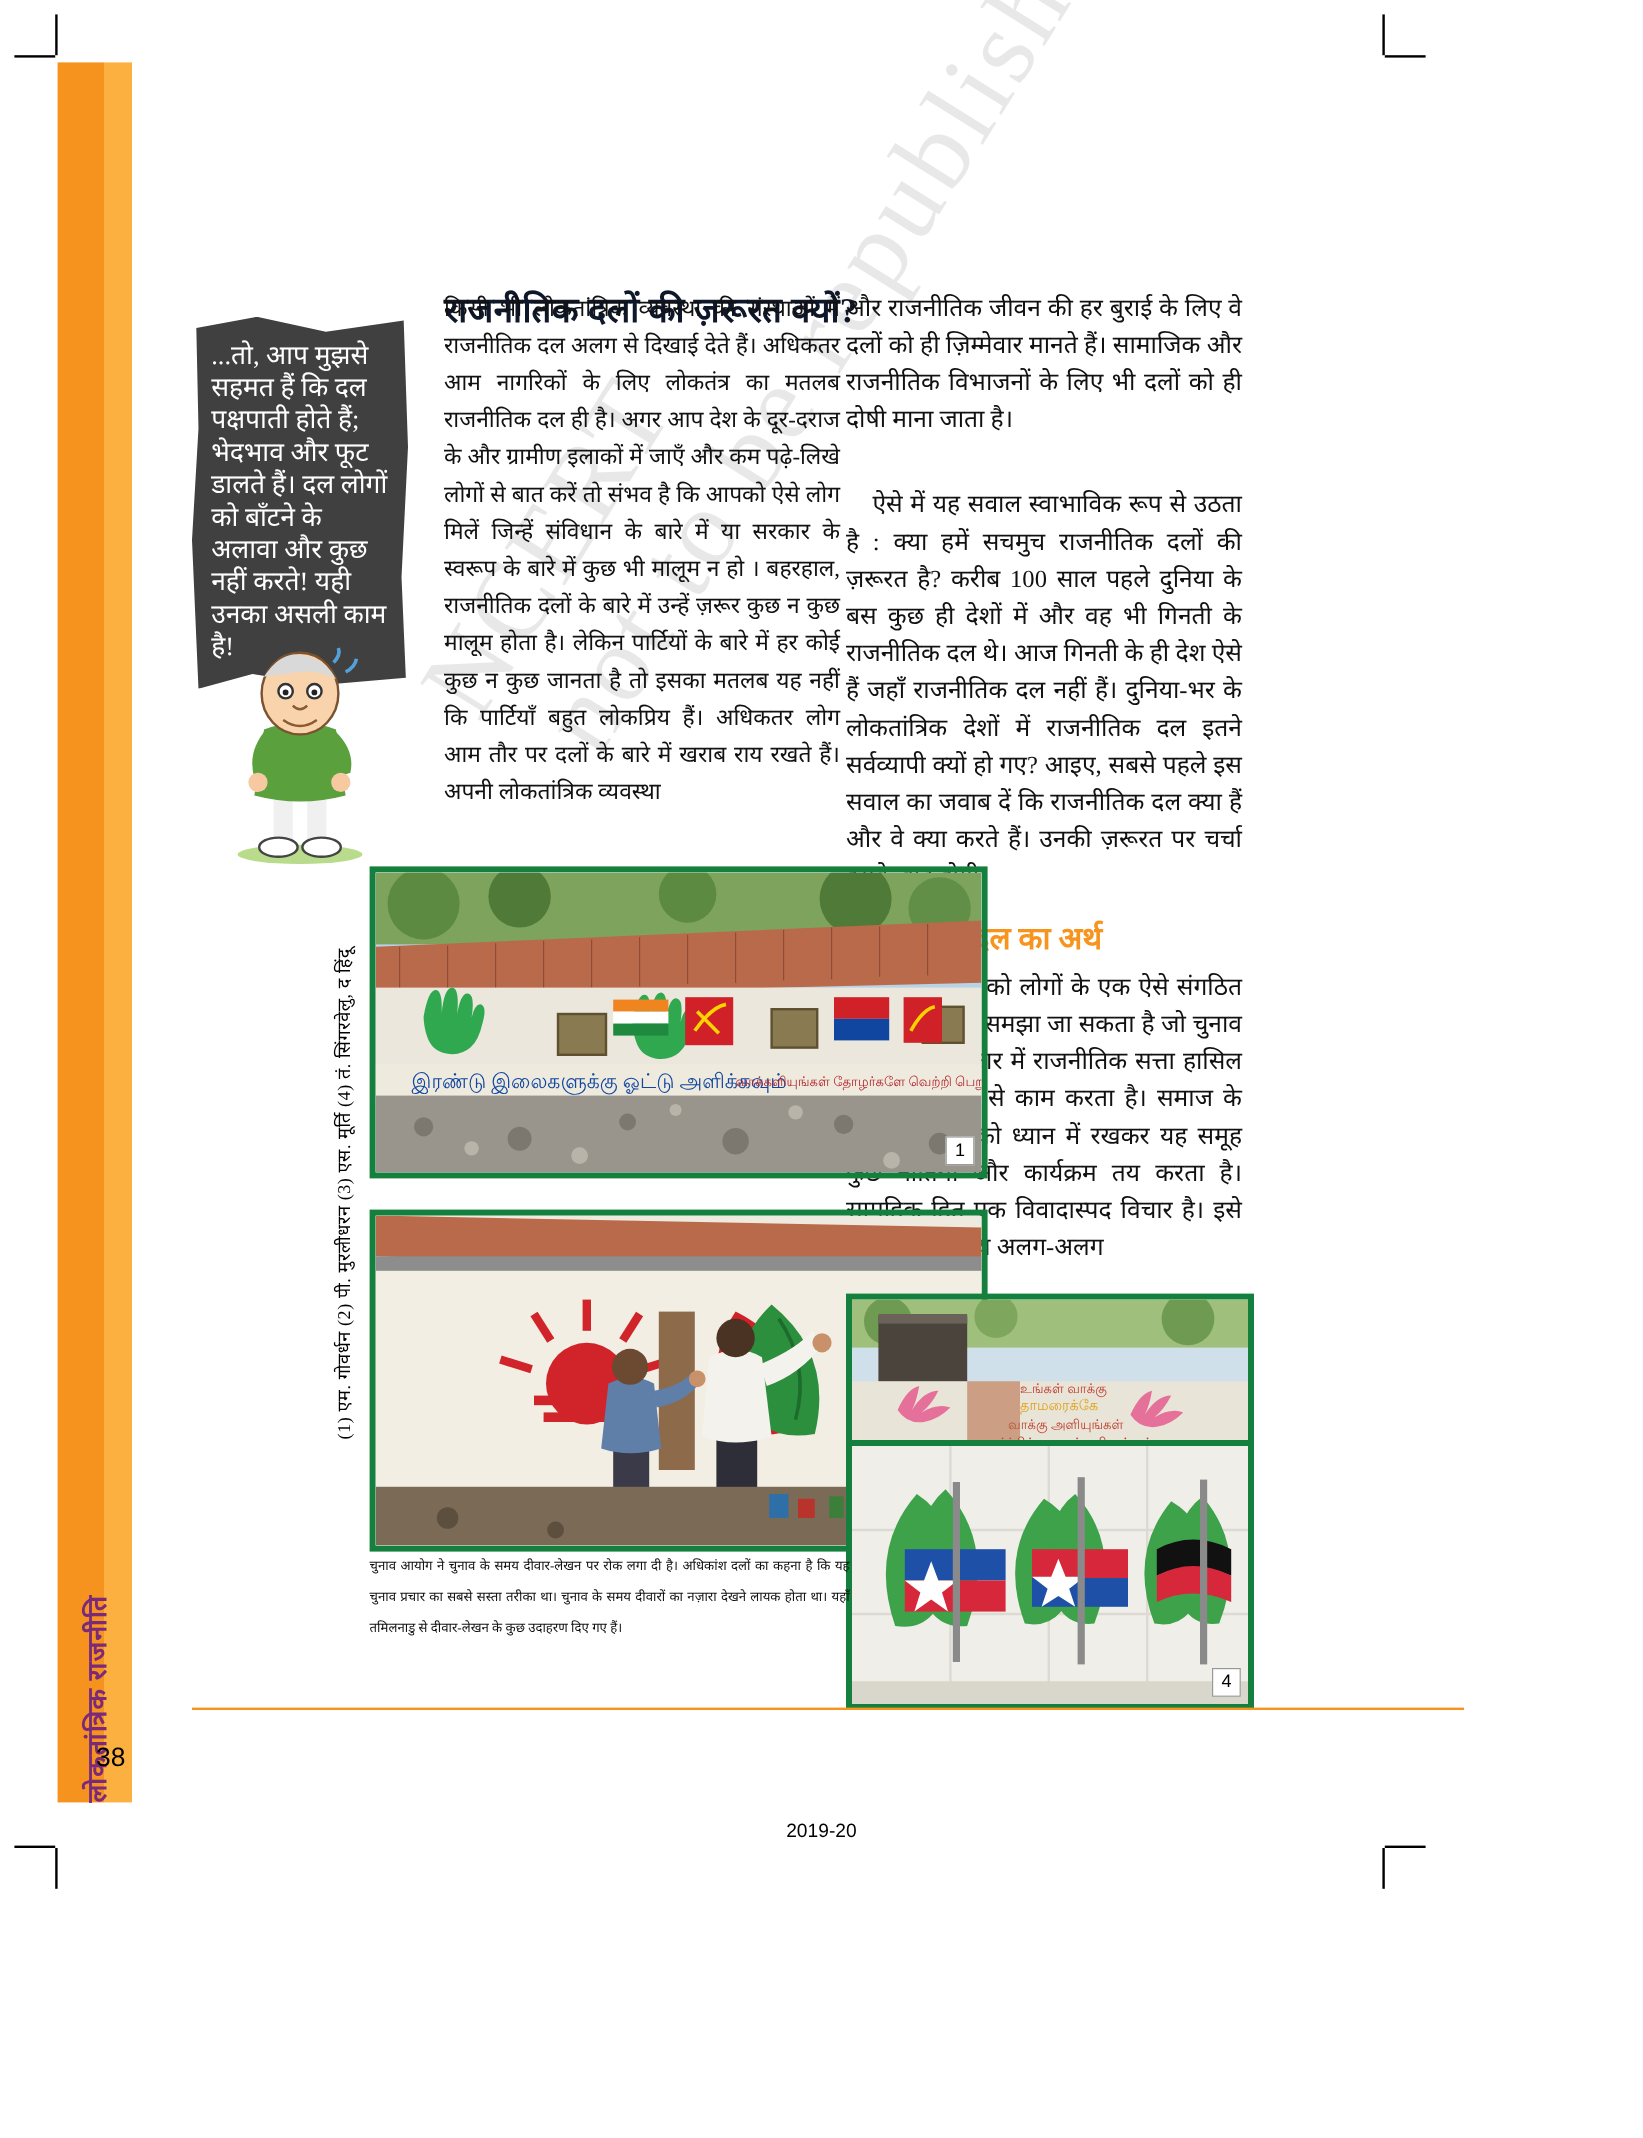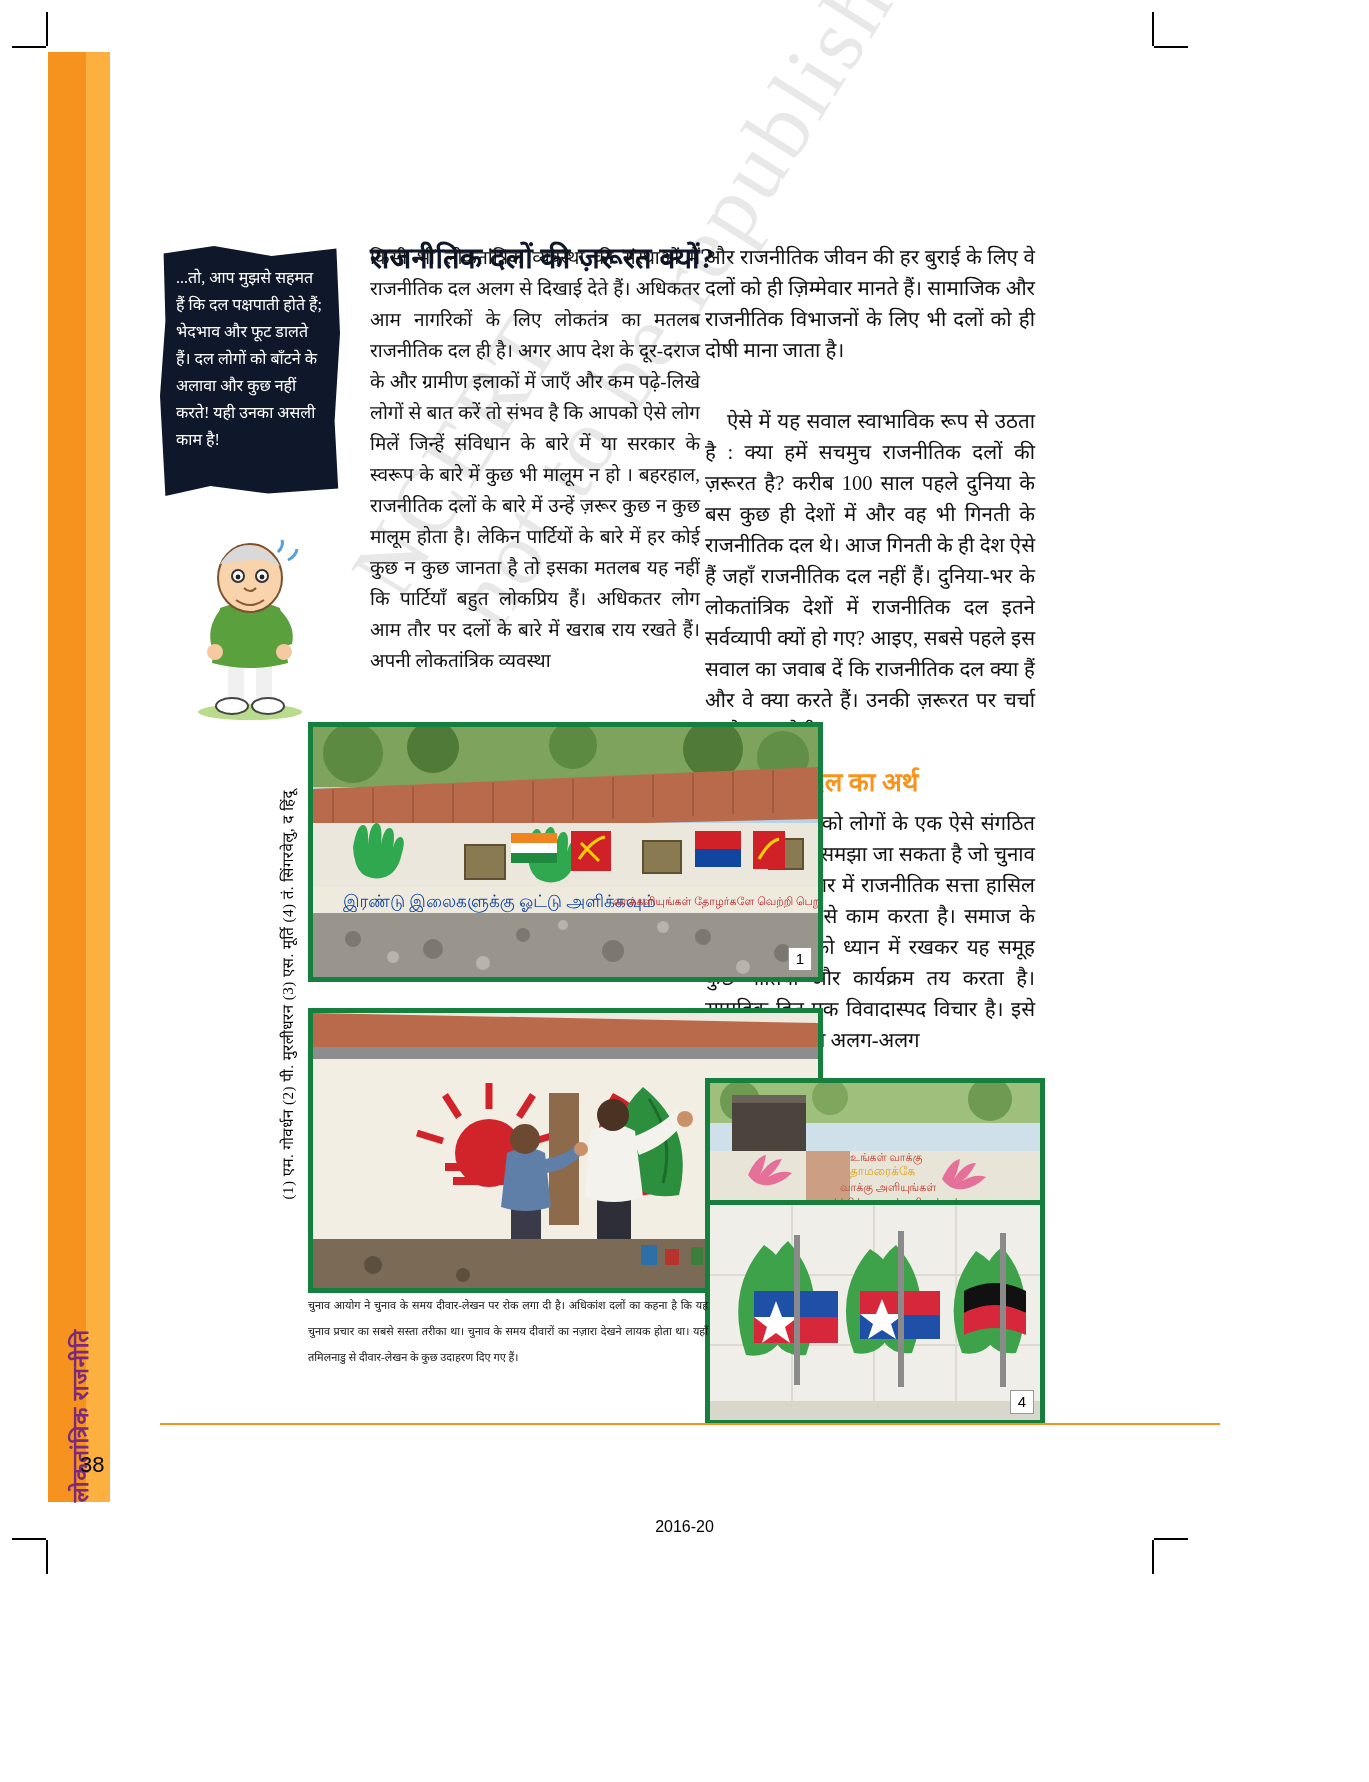--- a/index.html
+++ b/index.html
@@ -101,26 +101,26 @@
     font-size: 26px;
     font-weight: bold;
     color: #f7941d;
     margin: 20px 0 10px 0;
   }
 
   
   .note {
     position: absolute;
     left: 0px;
-    top: 76px;
+    top: 94px;
     width: 180px;
     min-height: 250px;
-    background: #0f172a;
+    background: #404040;
     color: #ffffff;
-    font-size: 16px;
+    font-size: 22px;
     line-height: 27px;
     padding: 18px 16px 22px 16px;
     box-sizing: border-box;
     clip-path: polygon(2% 3%, 30% 0%, 62% 4%, 98% 1%, 100% 35%, 97% 70%, 99% 97%,
                        60% 99%, 28% 96%, 3% 100%, 0% 60%, 3% 30%);
   }
 
   
   .cartoon {
     position: absolute;
@@ -511,15 +511,15 @@
         <rect x="0" y="196" width="330" height="19" fill="#d9d6cc"></rect>
       </svg>
       <div class="num">4</div>
     </div>
 
     <div class="caption">चुनाव आयोग ने चुनाव के समय दीवार-लेखन पर रोक लगा दी है। अधिकांश दलों का कहना है कि यह चुनाव प्रचार का सबसे सस्ता तरीका था। चुनाव के समय दीवारों का नज़ारा देखने लायक होता था। यहाँ तमिलनाडु से दीवार-लेखन के कुछ उदाहरण दिए गए हैं।</div>
 
   </div>
 
   <div class="bottom-rule"></div>
-  <div class="footer-year">2016-20</div>
+  <div class="footer-year">2019-20</div>
 
 </div>
 
 </body></html>

